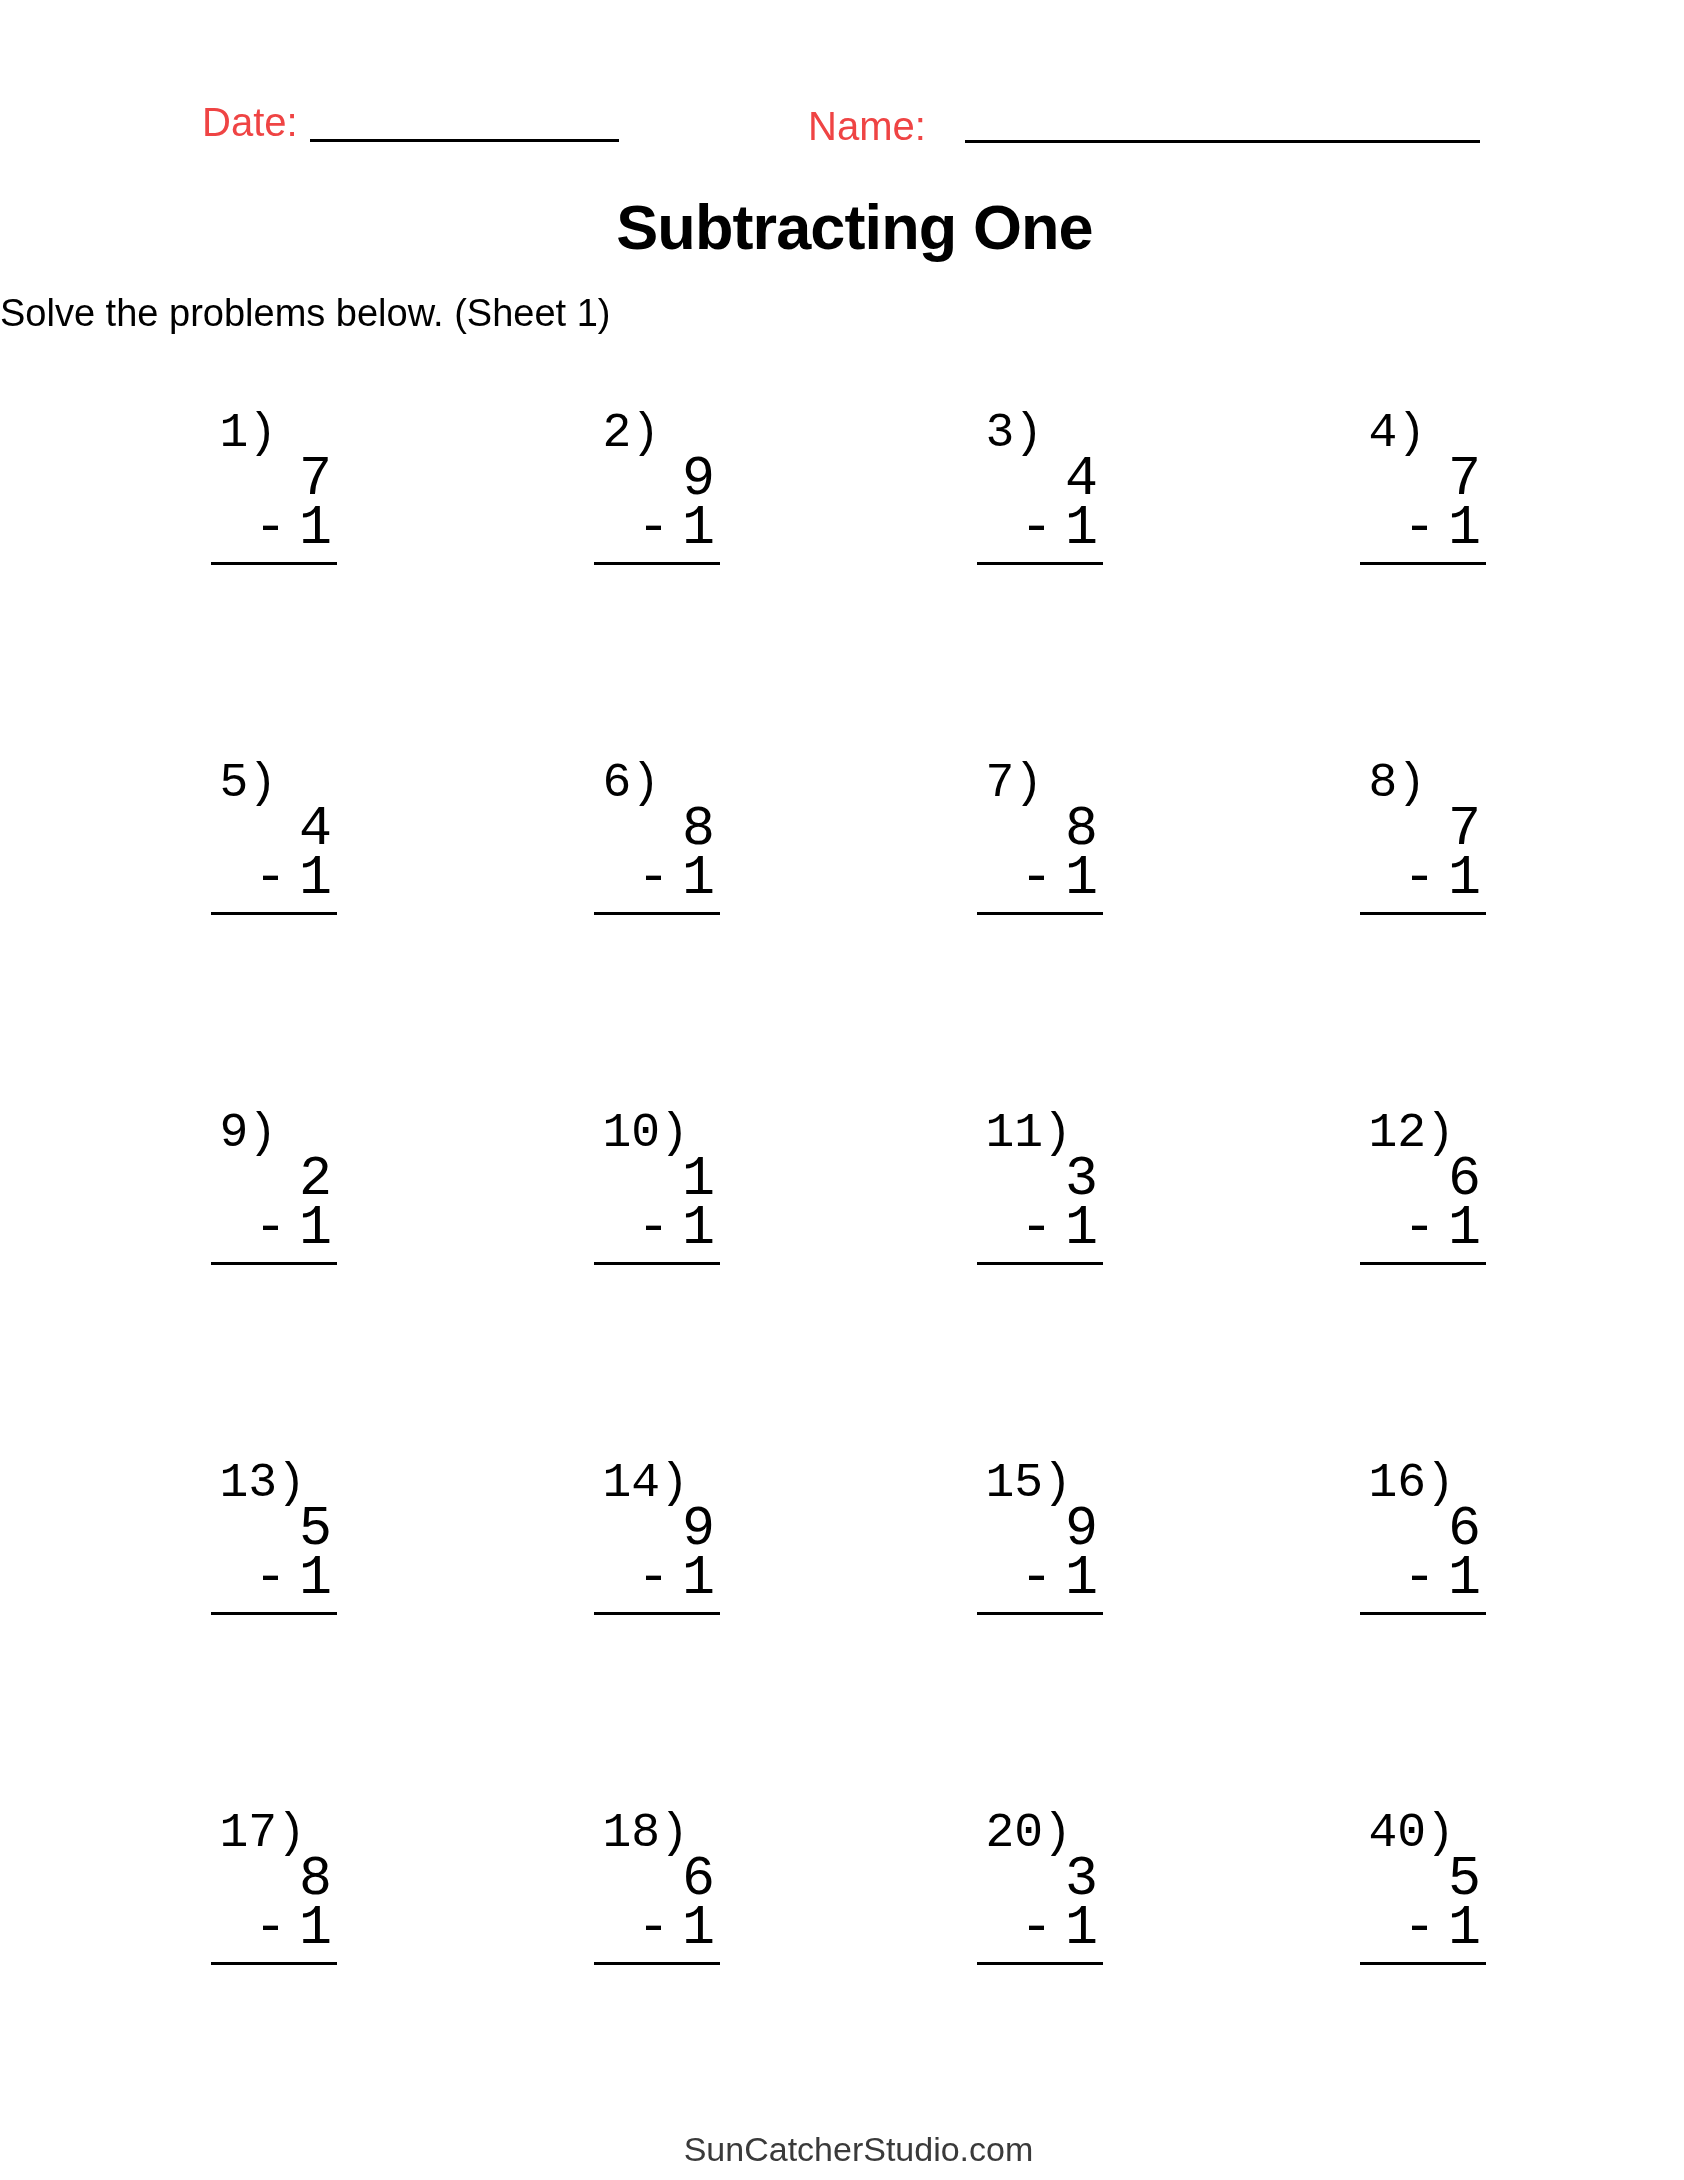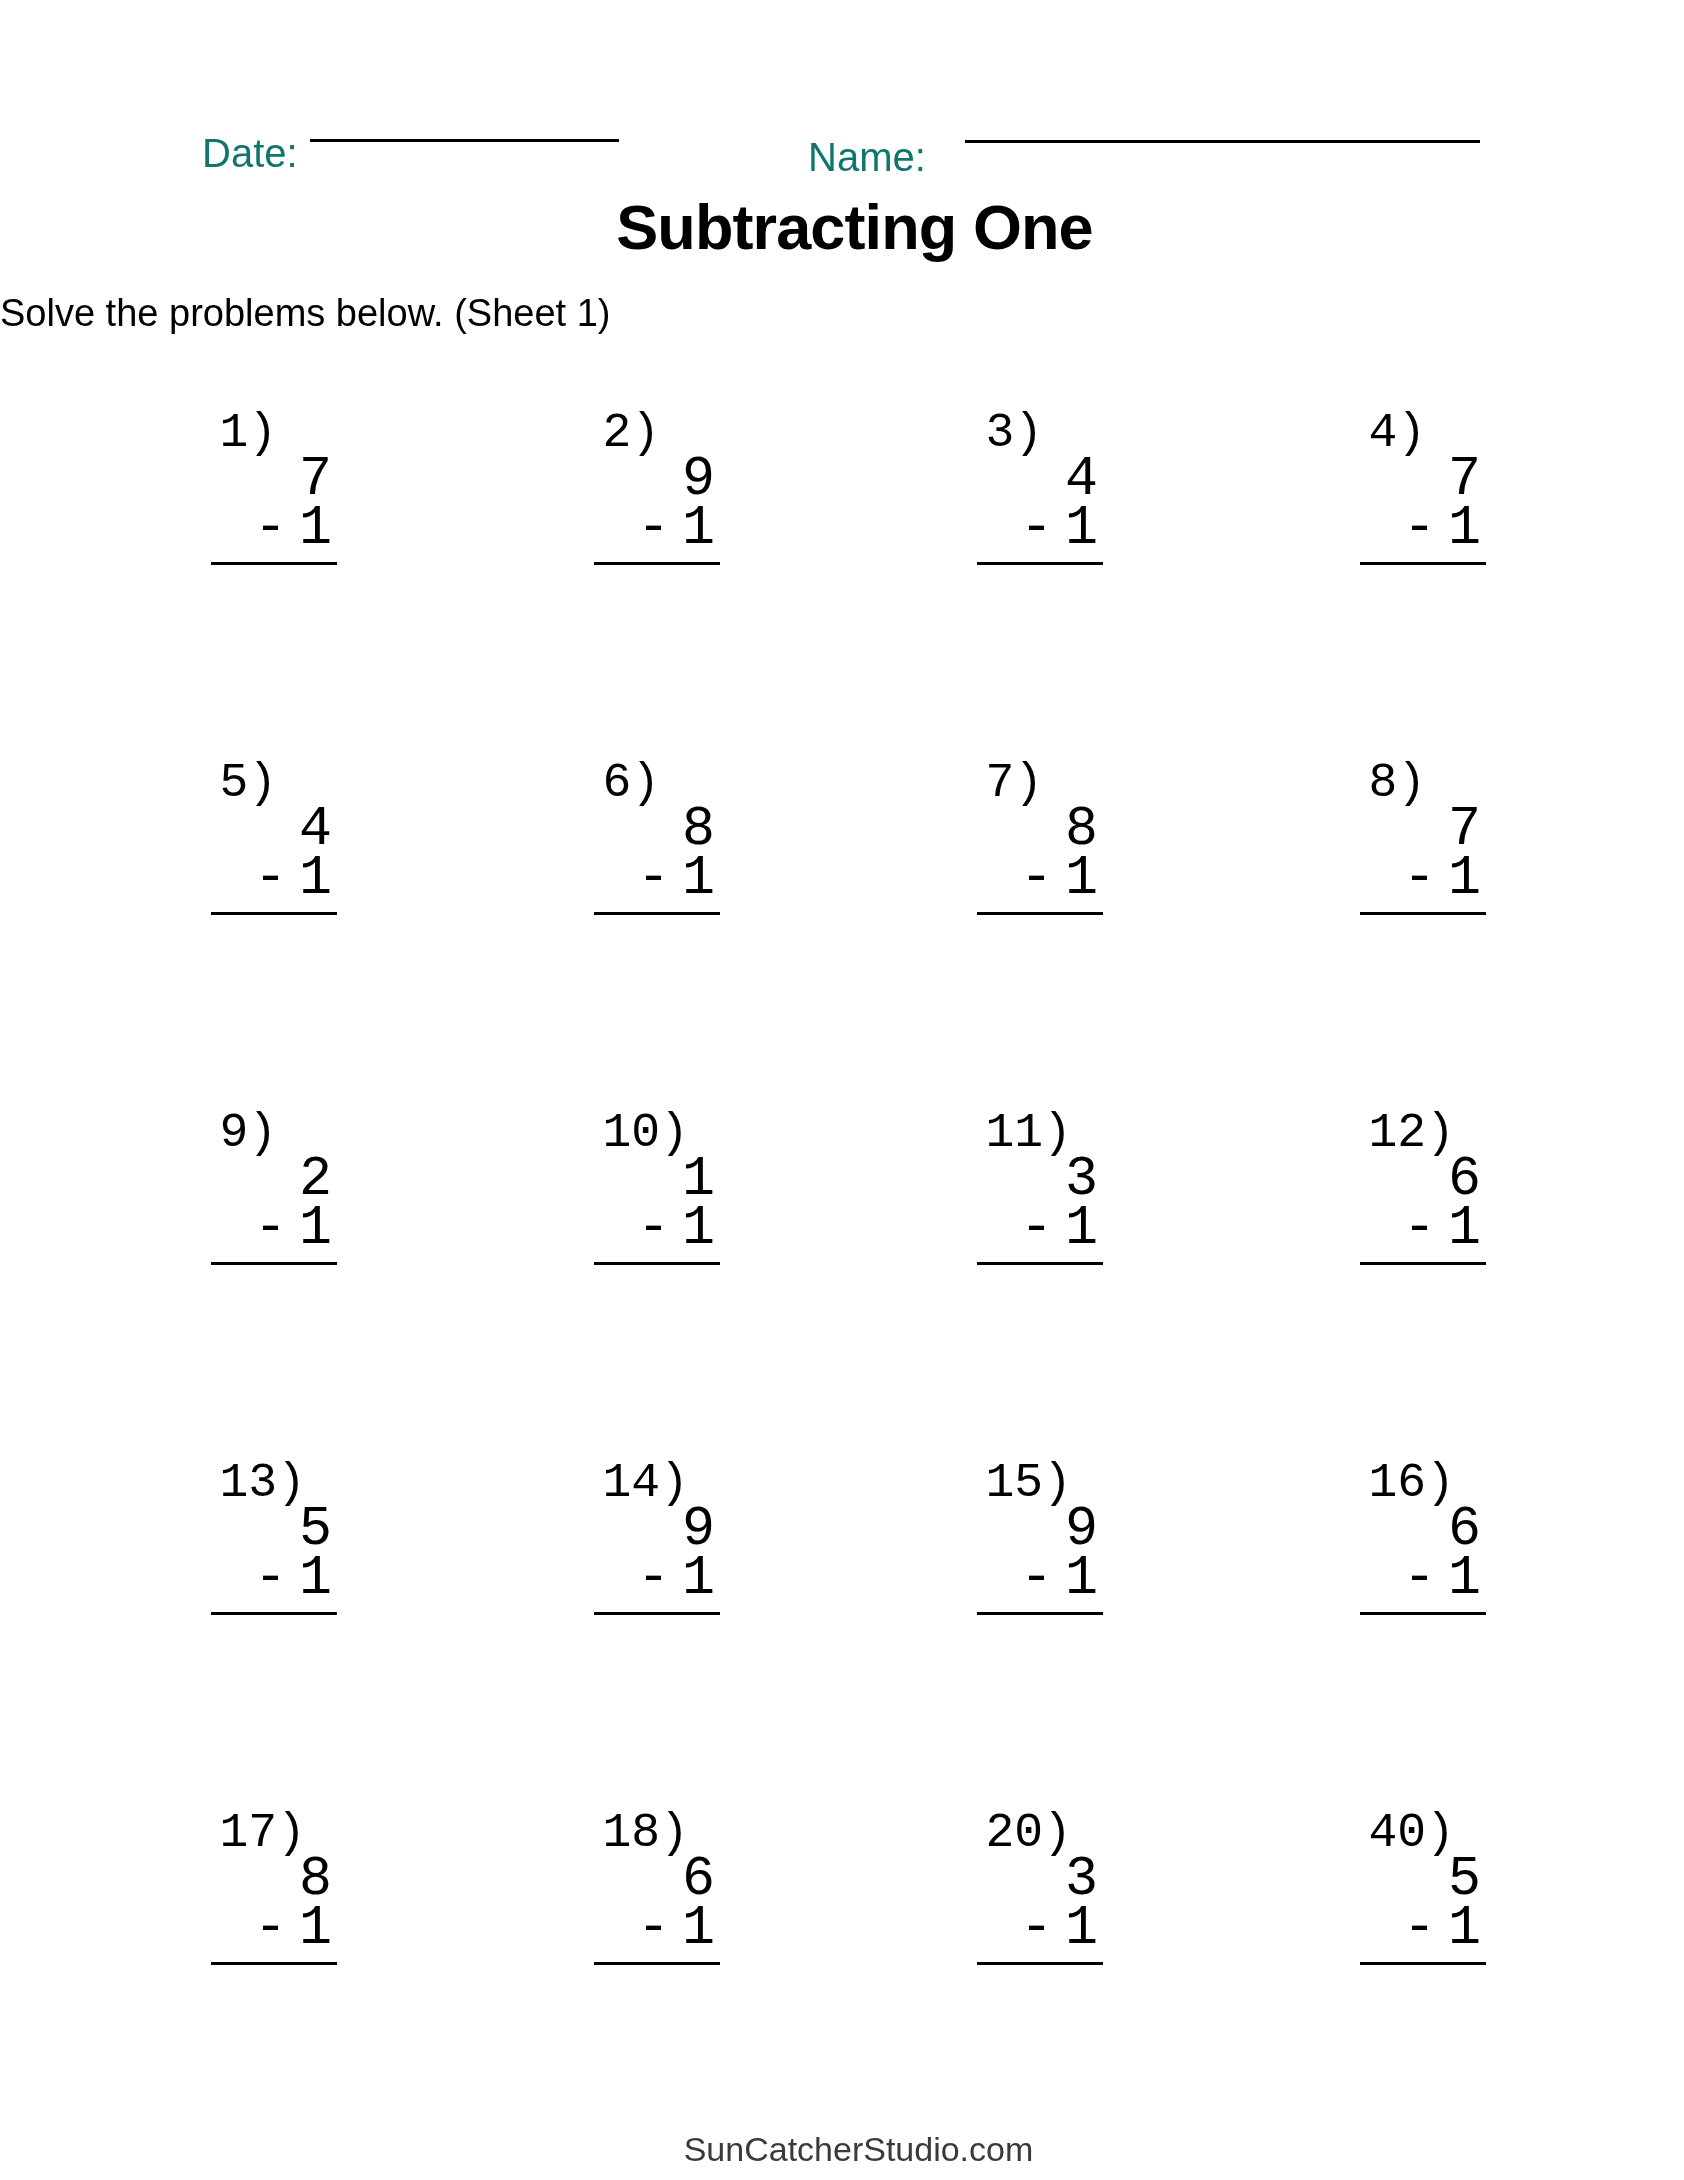--- a/index.html
+++ b/index.html
@@ -10,23 +10,22 @@
     background:#ffffff;
     color:#000000;
     font-family:"Liberation Sans", sans-serif;
     overflow:hidden;
   }
   
   .hdr-label{
     position:absolute;
     font-size:40px;
     line-height:41px;
-    color:#0f766e;
+    color:#ef4444;
     white-space:nowrap;
-    margin-top:31px;
   }
   .date-label{left:202px; top:102px;}
   .name-label{left:808px; top:106px;}
   .write-line{
     position:absolute;
     height:3.4px;
     background:#000;
   }
   .date-line{left:310px; top:139px; width:309px;}
   .name-line{left:965px; top:140px; width:515px;}

